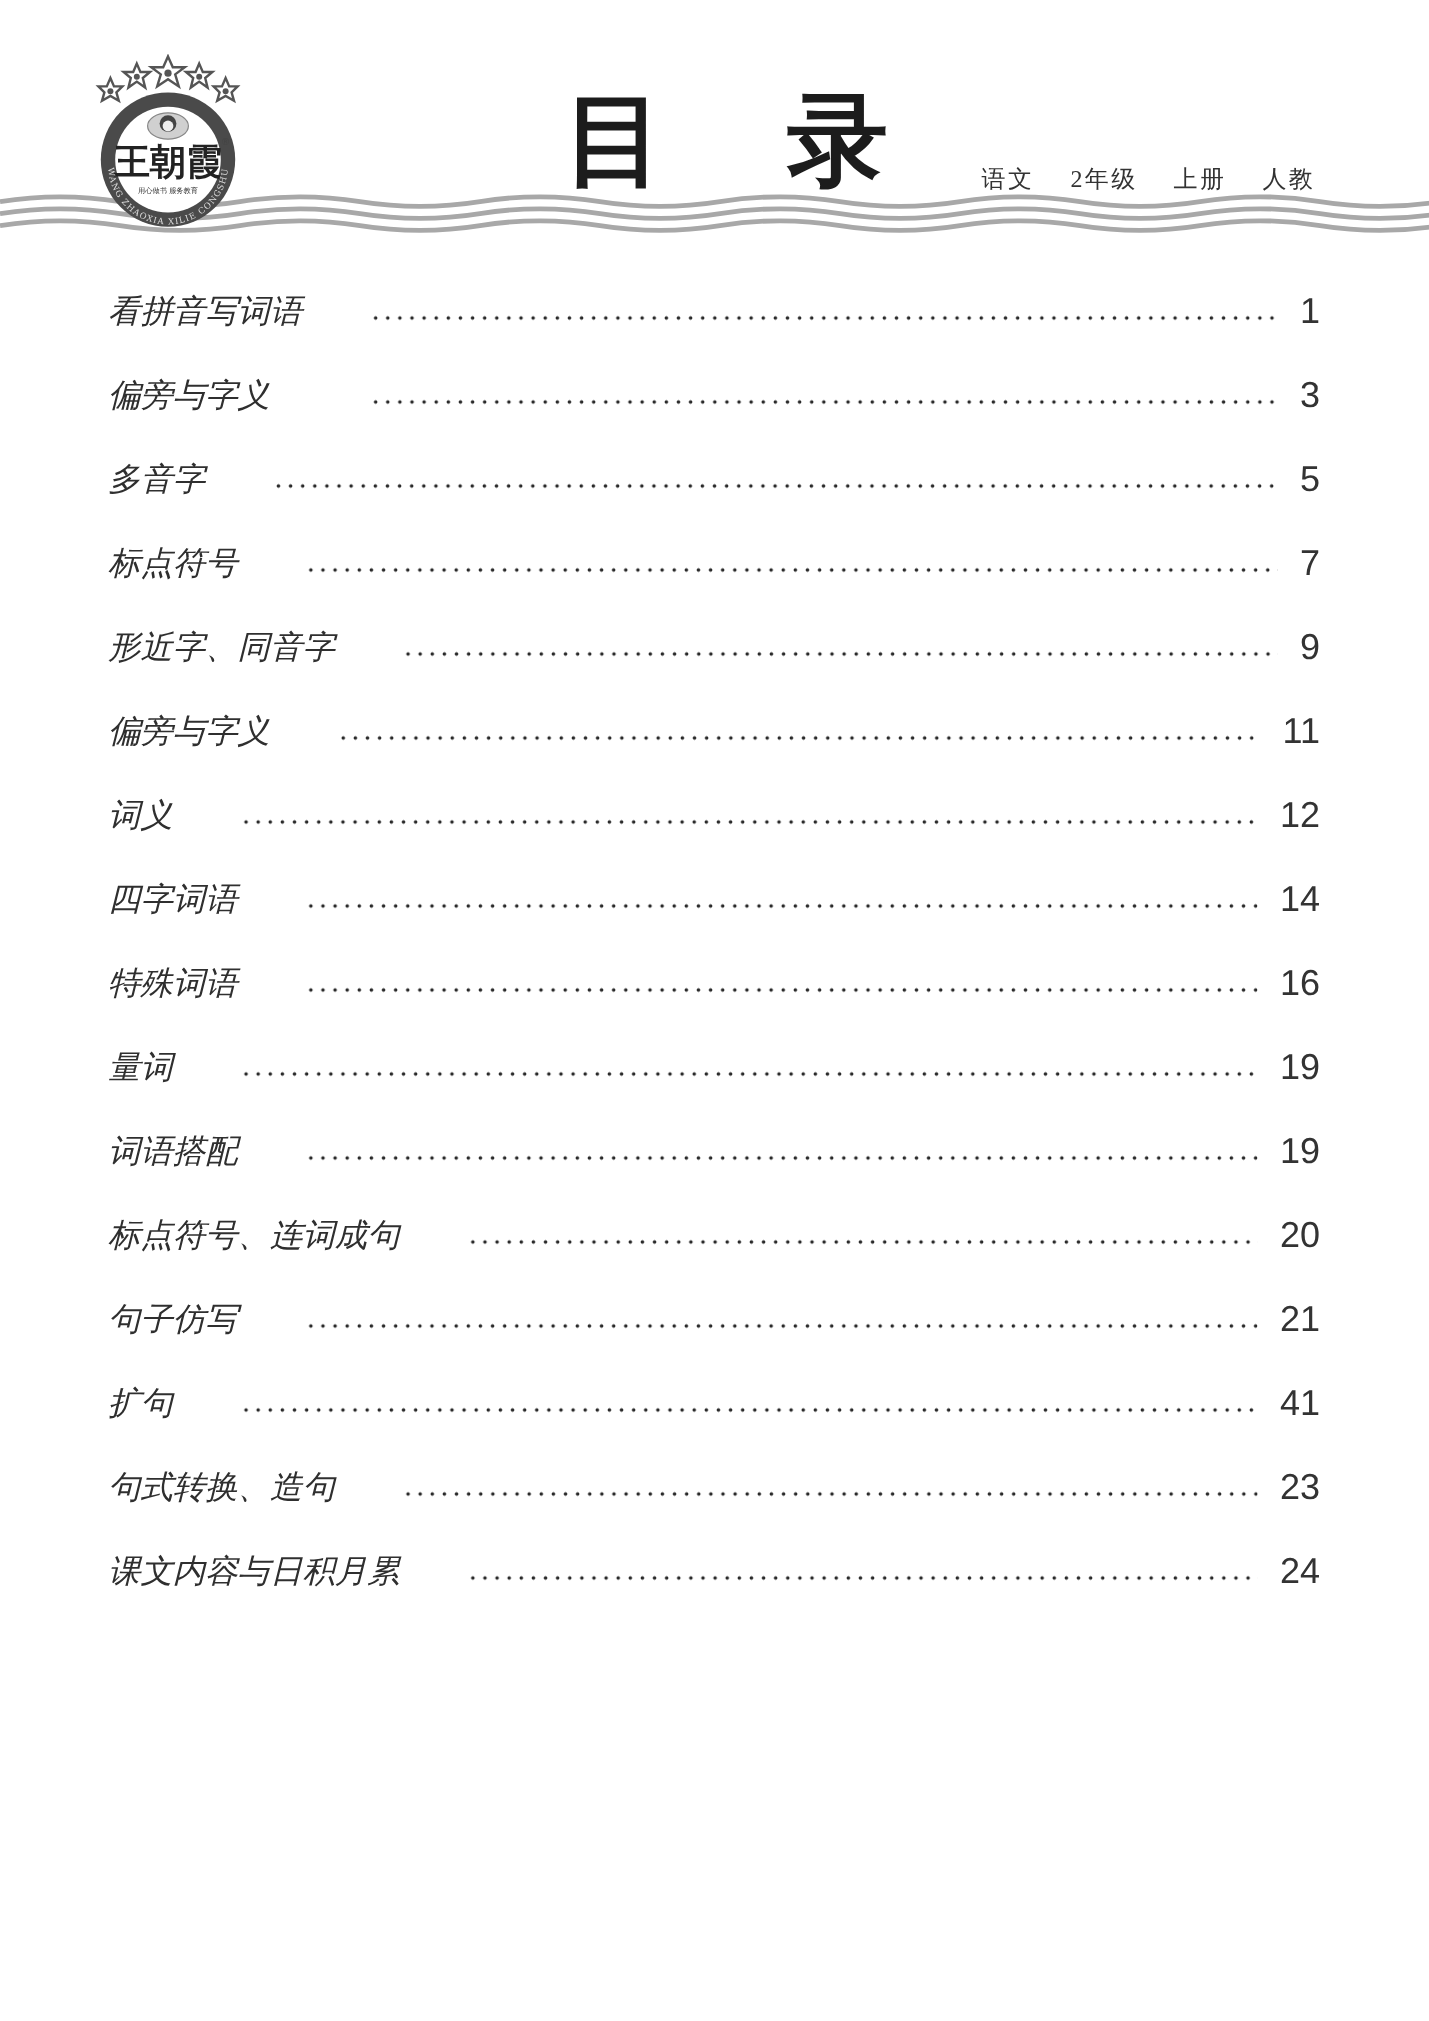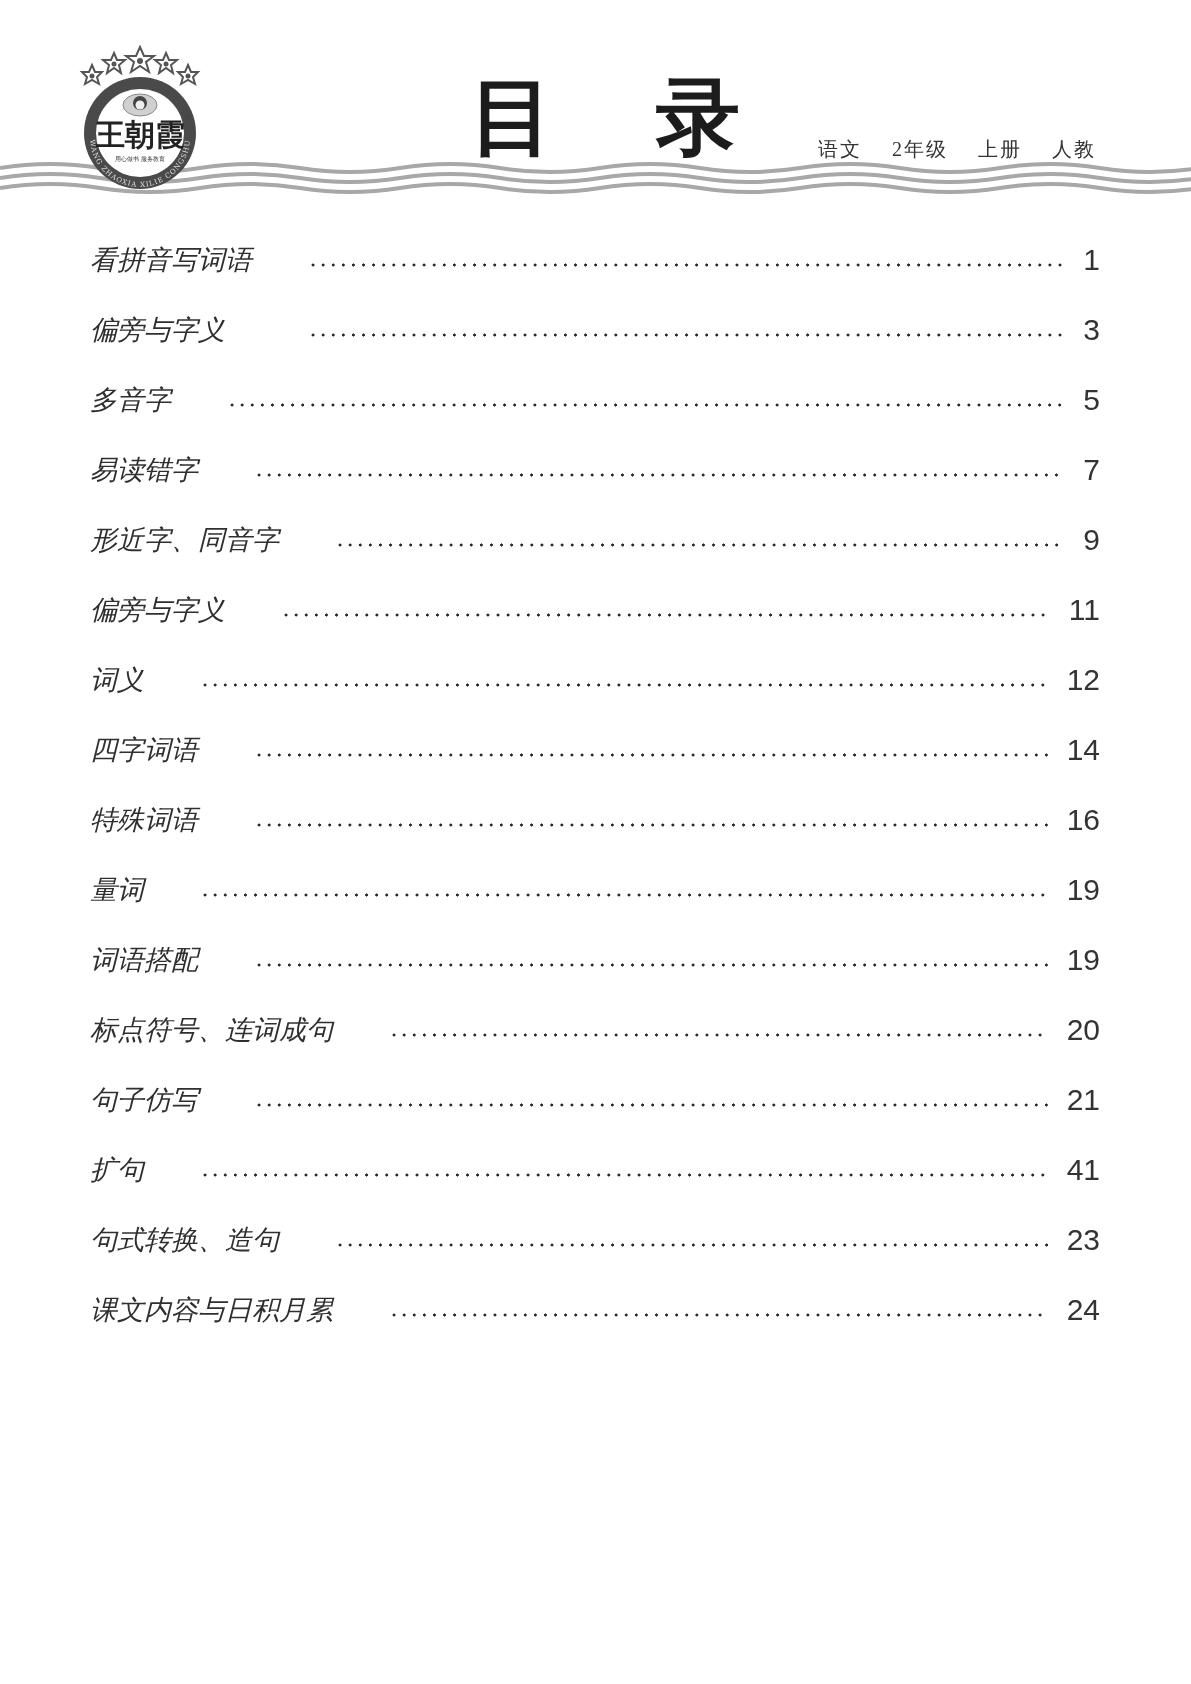--- a/index.html
+++ b/index.html
@@ -181,21 +181,21 @@
       <span class="toc-label">偏旁与字义</span>
       <span class="toc-dots" style="left: 218px; width: 757px;"></span>
       <span class="toc-page">3</span>
     </div>
     <div class="toc-row">
       <span class="toc-label">多音字</span>
       <span class="toc-dots" style="left: 137px; width: 838px;"></span>
       <span class="toc-page">5</span>
     </div>
     <div class="toc-row">
-      <span class="toc-label">易读错字</span>
+      <span class="toc-label">标点符号</span>
       <span class="toc-dots" style="left: 164px; width: 811px;"></span>
       <span class="toc-page">7</span>
     </div>
     <div class="toc-row">
       <span class="toc-label">形近字、同音字</span>
       <span class="toc-dots" style="left: 245px; width: 730px;"></span>
       <span class="toc-page">9</span>
     </div>
     <div class="toc-row">
       <span class="toc-label">偏旁与字义</span>

